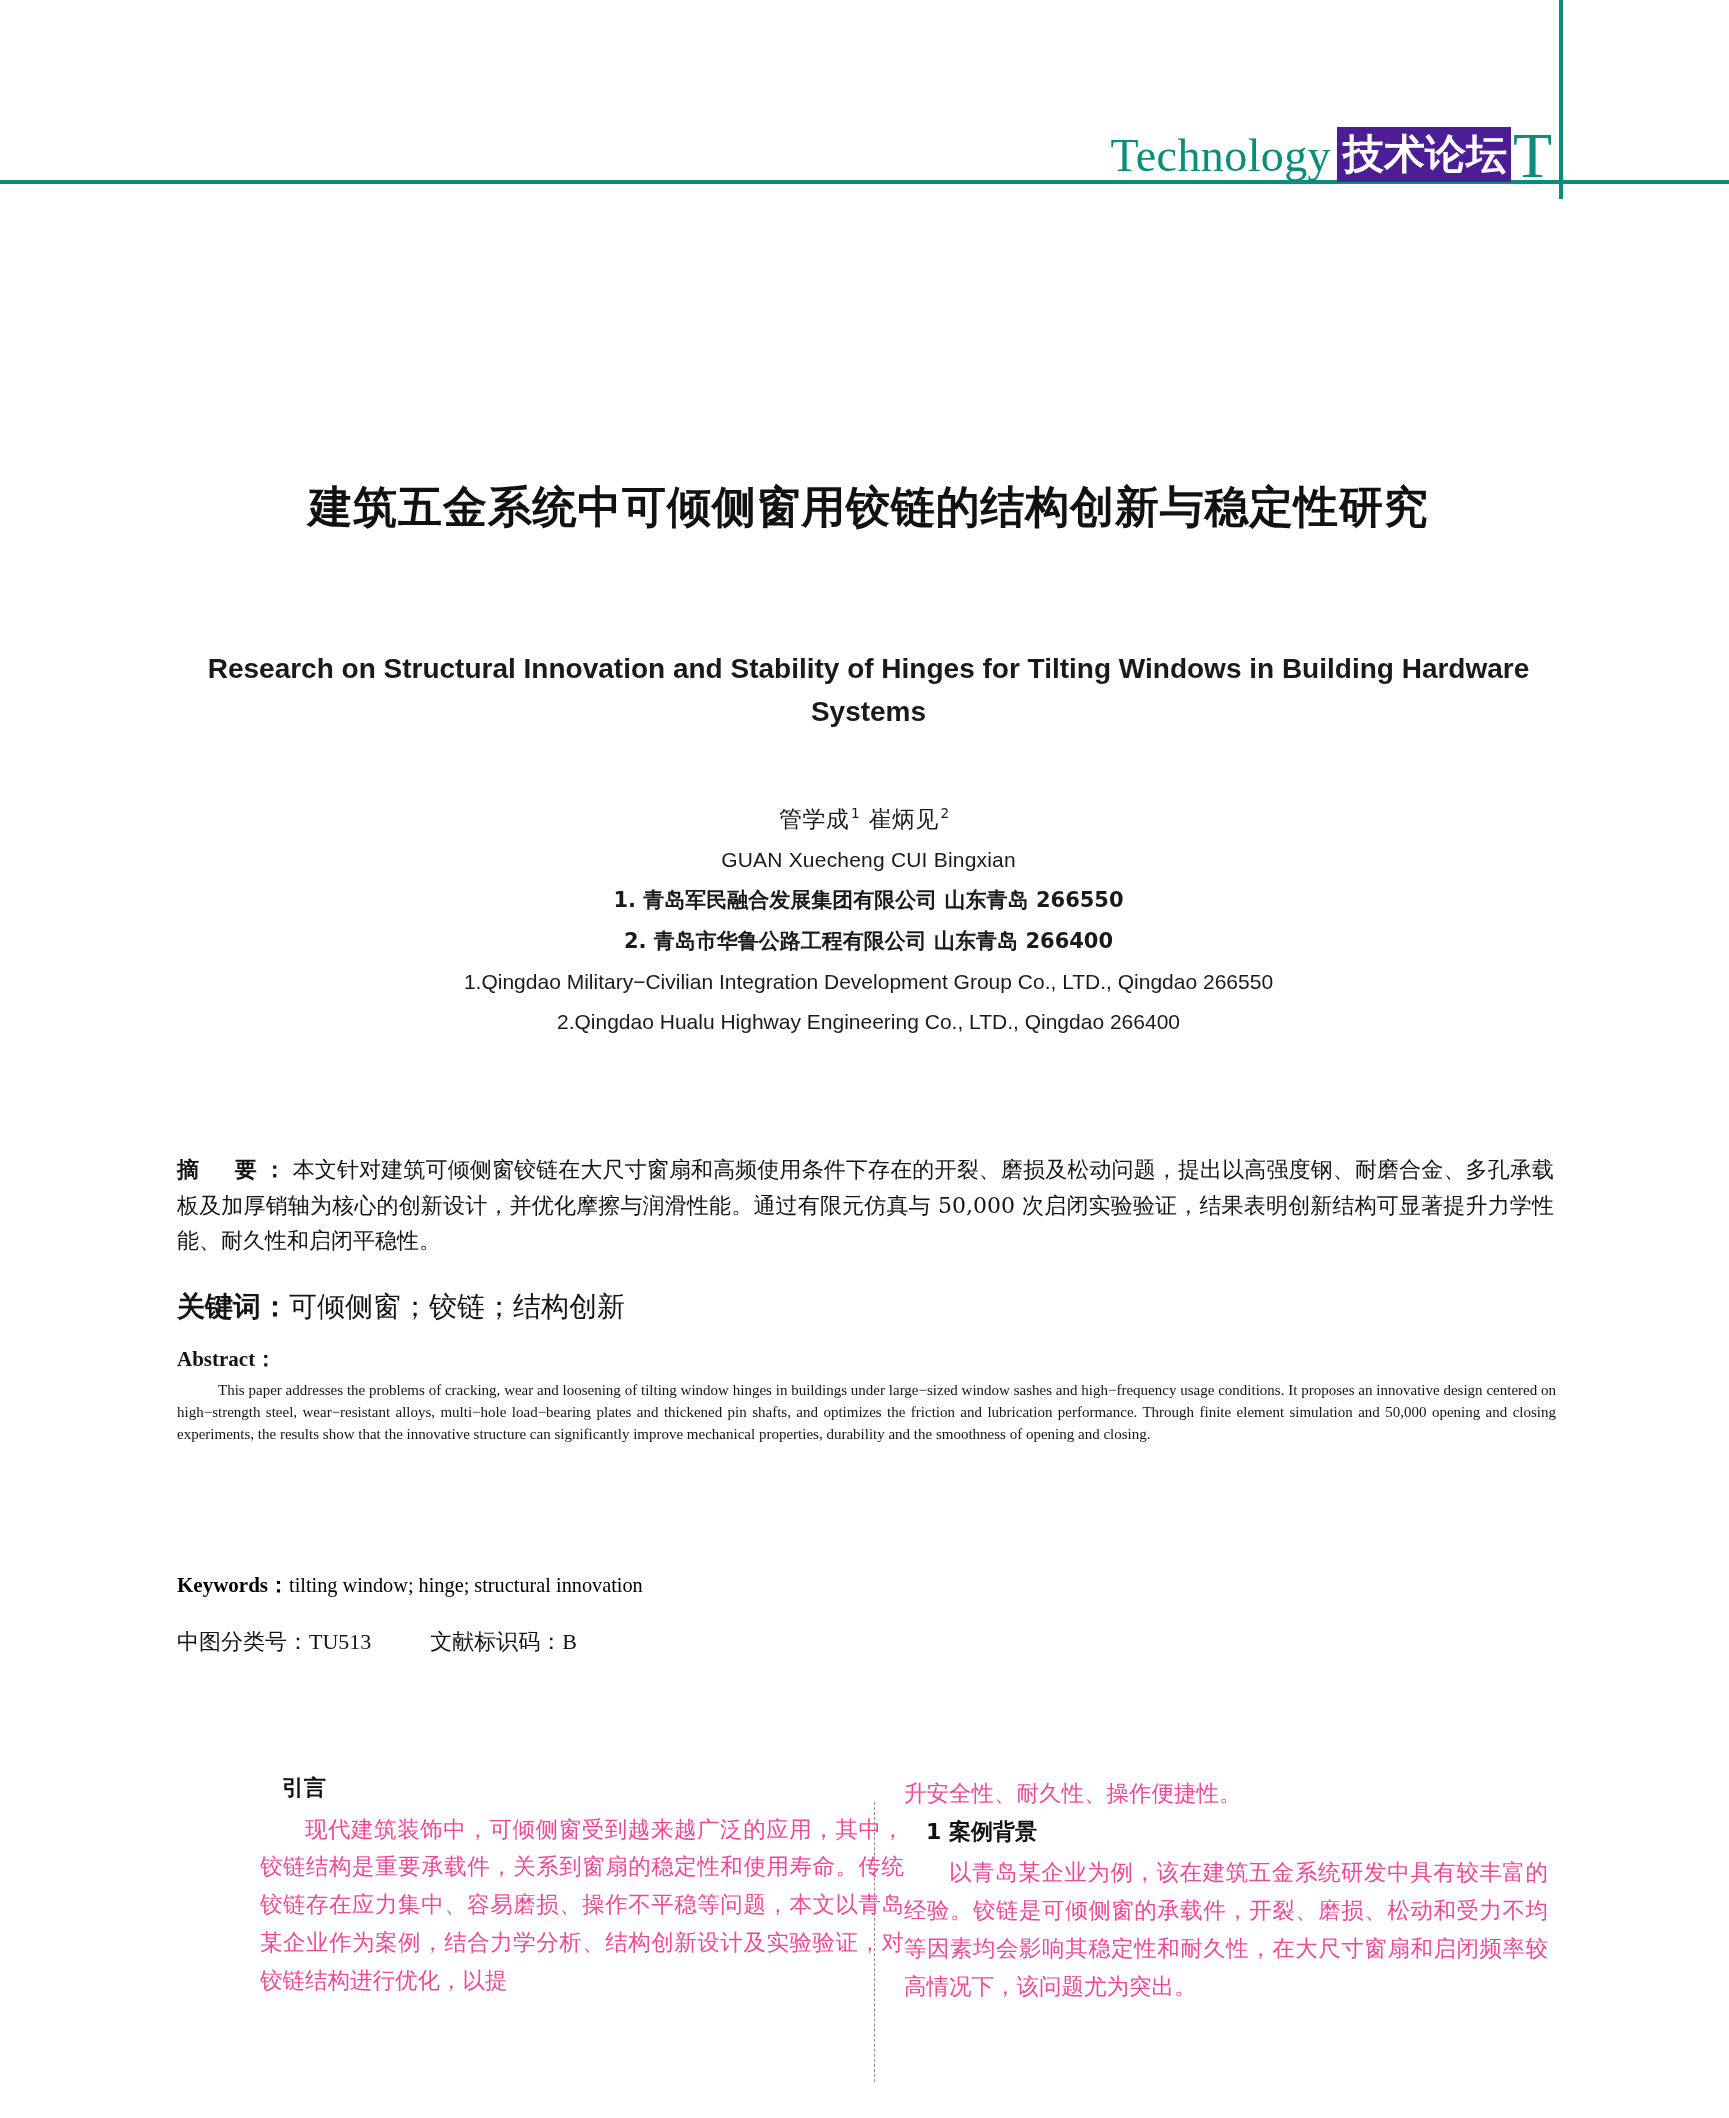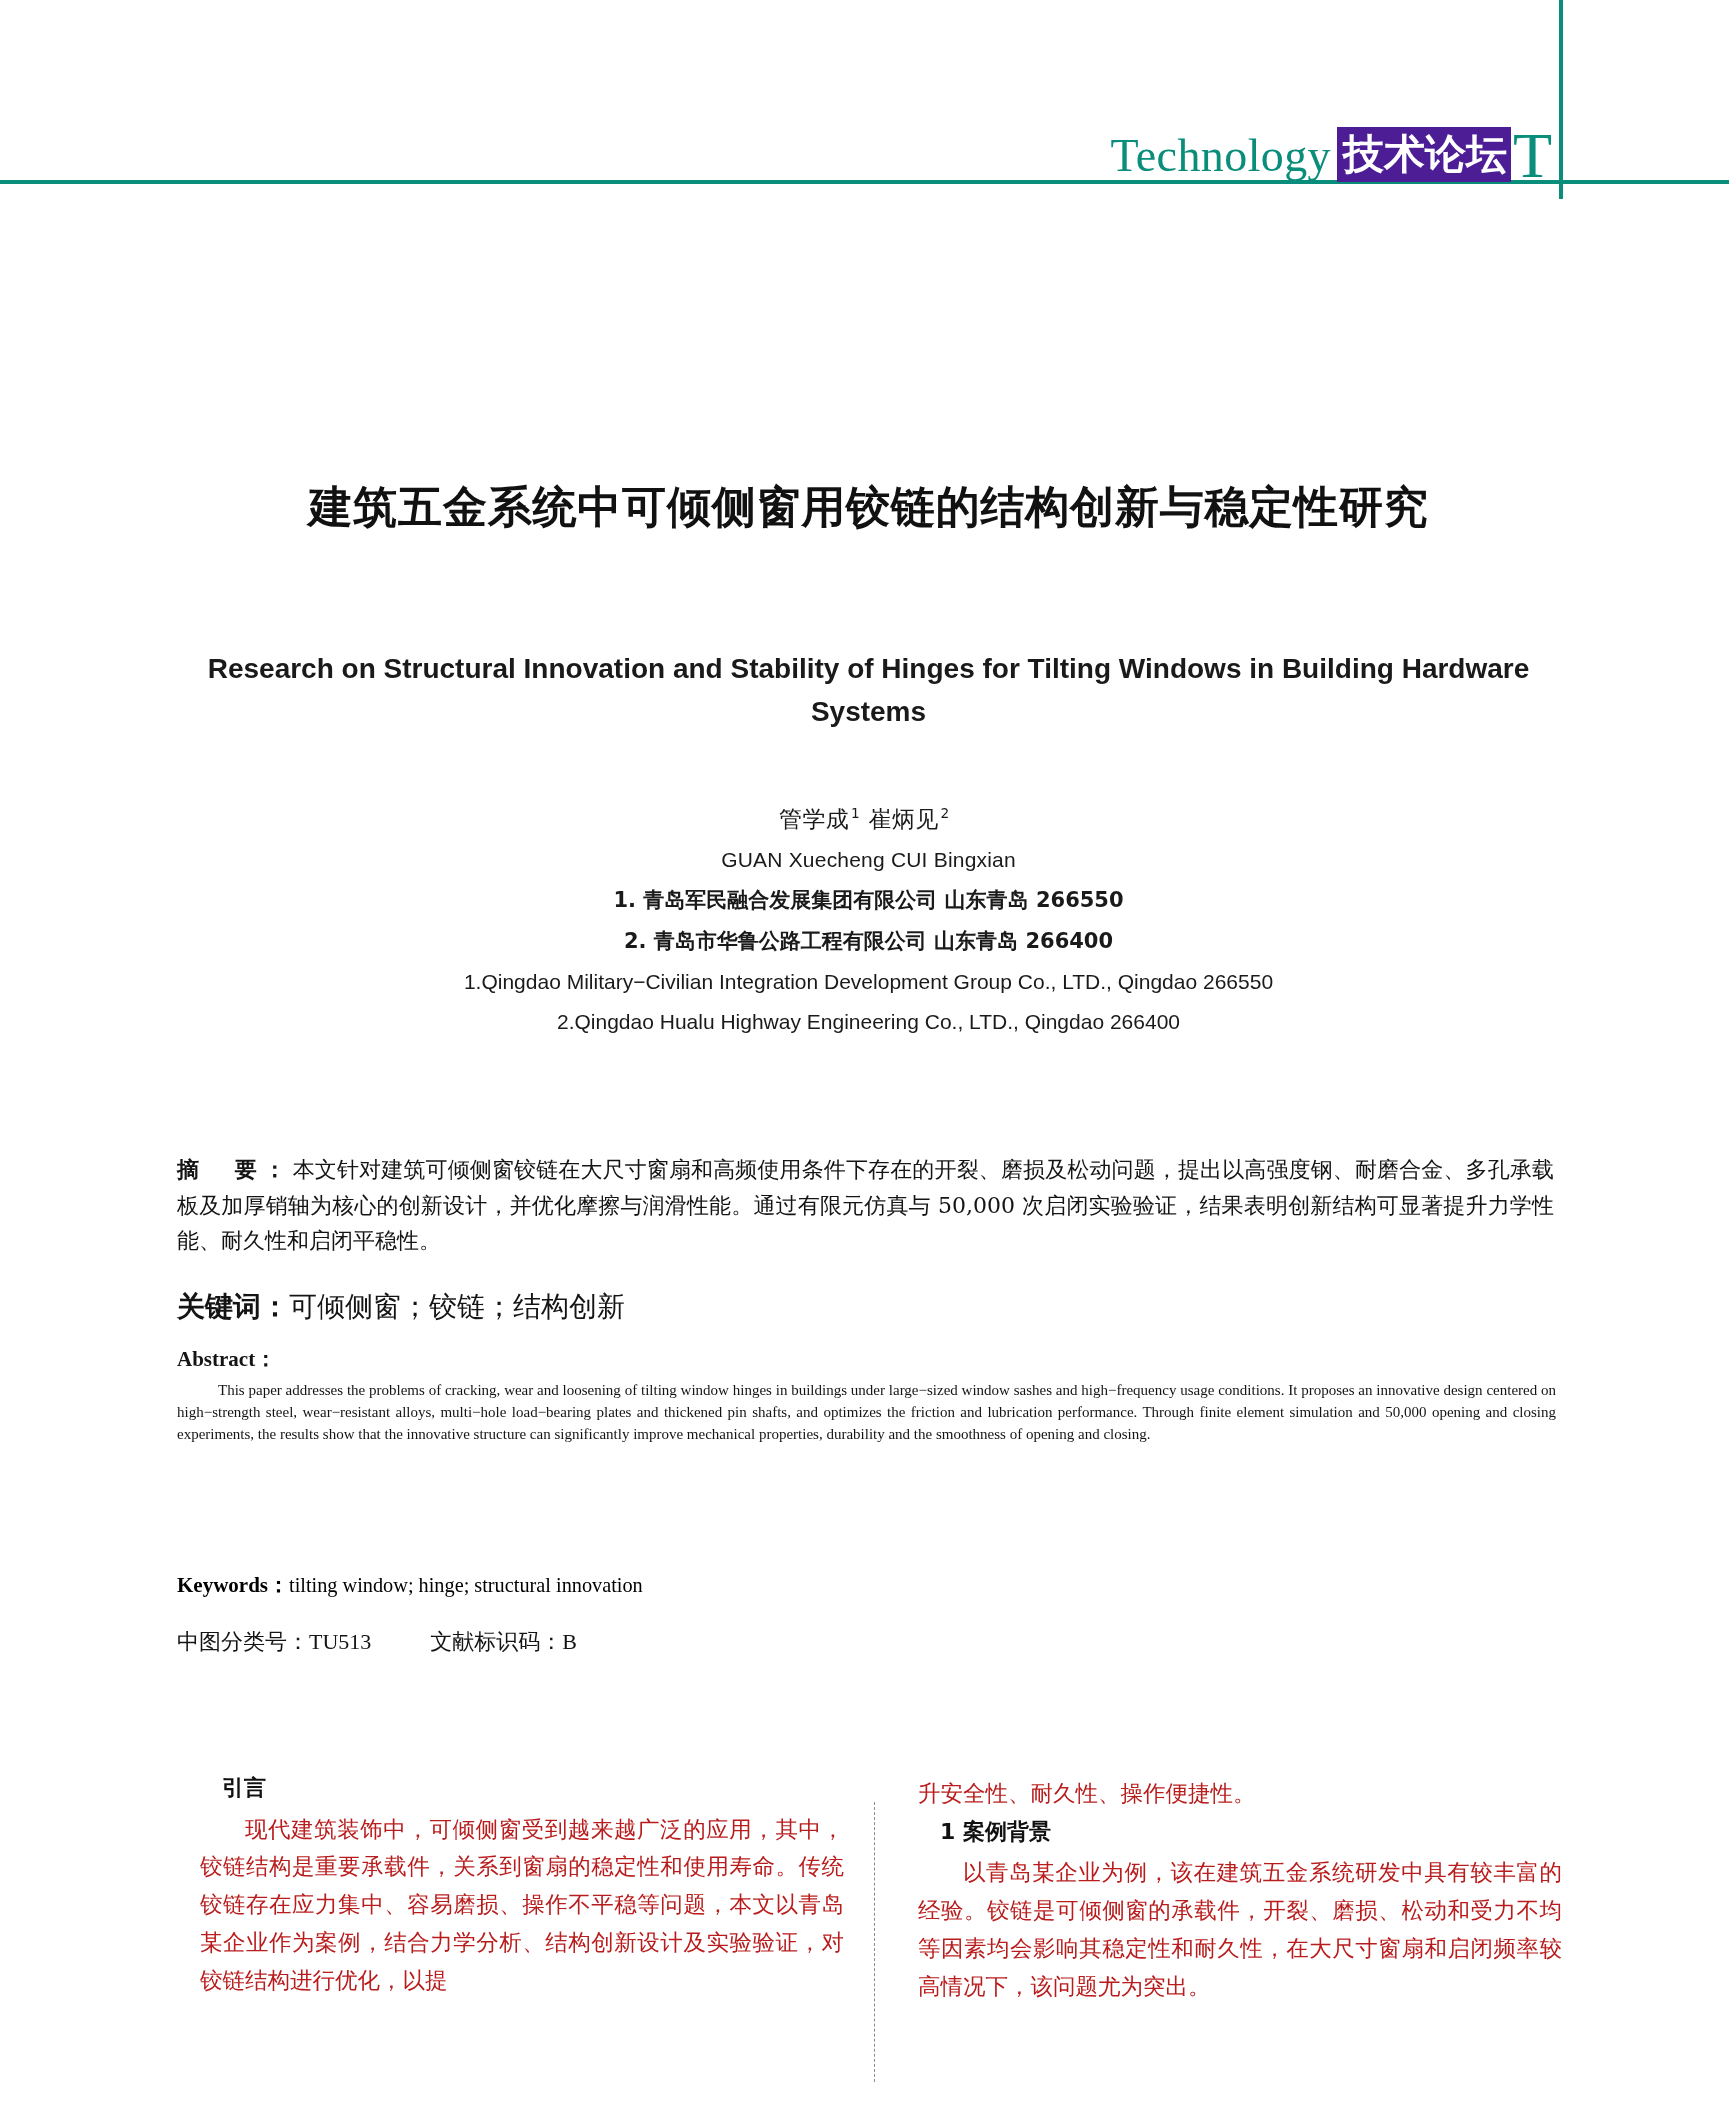--- a/index.html
+++ b/index.html
@@ -229,26 +229,26 @@
   }
   #clc-line .lbl { font-weight: 400; }
   #clc-line .gap { display: inline-block; width: 59px; }
   #clc-line .val {
     font-family: "Liberation Serif", "DejaVu Serif", serif;
   }
 
   
   #body-cols {
     position: absolute;
-    left: 200px;
+    left: 186px;
     top: 1775px;
     width: 1362px;
     height: 322px;
     display: flex;
-    justify-content: space-between;
+    justify-content: flex-end;
   }
   .body-col {
     width: 644px;
   }
   #col-divider {
     position: absolute;
     left: 874px;
     top: 1802px;
     width: 1.3px;
     height: 280px;
@@ -264,21 +264,21 @@
   }
   .sec-heading.indent1 { text-indent: 22px; }
   .body-para {
     font-family: "DejaVu Sans", "Liberation Sans", sans-serif;
     font-size: 22.5px;
     line-height: 1.68;
     text-align: justify;
     text-justify: inter-character;
     text-indent: 45px;
     margin: 0;
-    color: #b91c1c;
+    color: #ec4899;
   }
   .body-para.noindent { text-indent: 0; }
 </style>
 </head>
 <body>
 
 <div id="header-banner">
   <div id="header-rule"></div>
   <div id="header-vrule"></div>
   <div id="header-brand">

